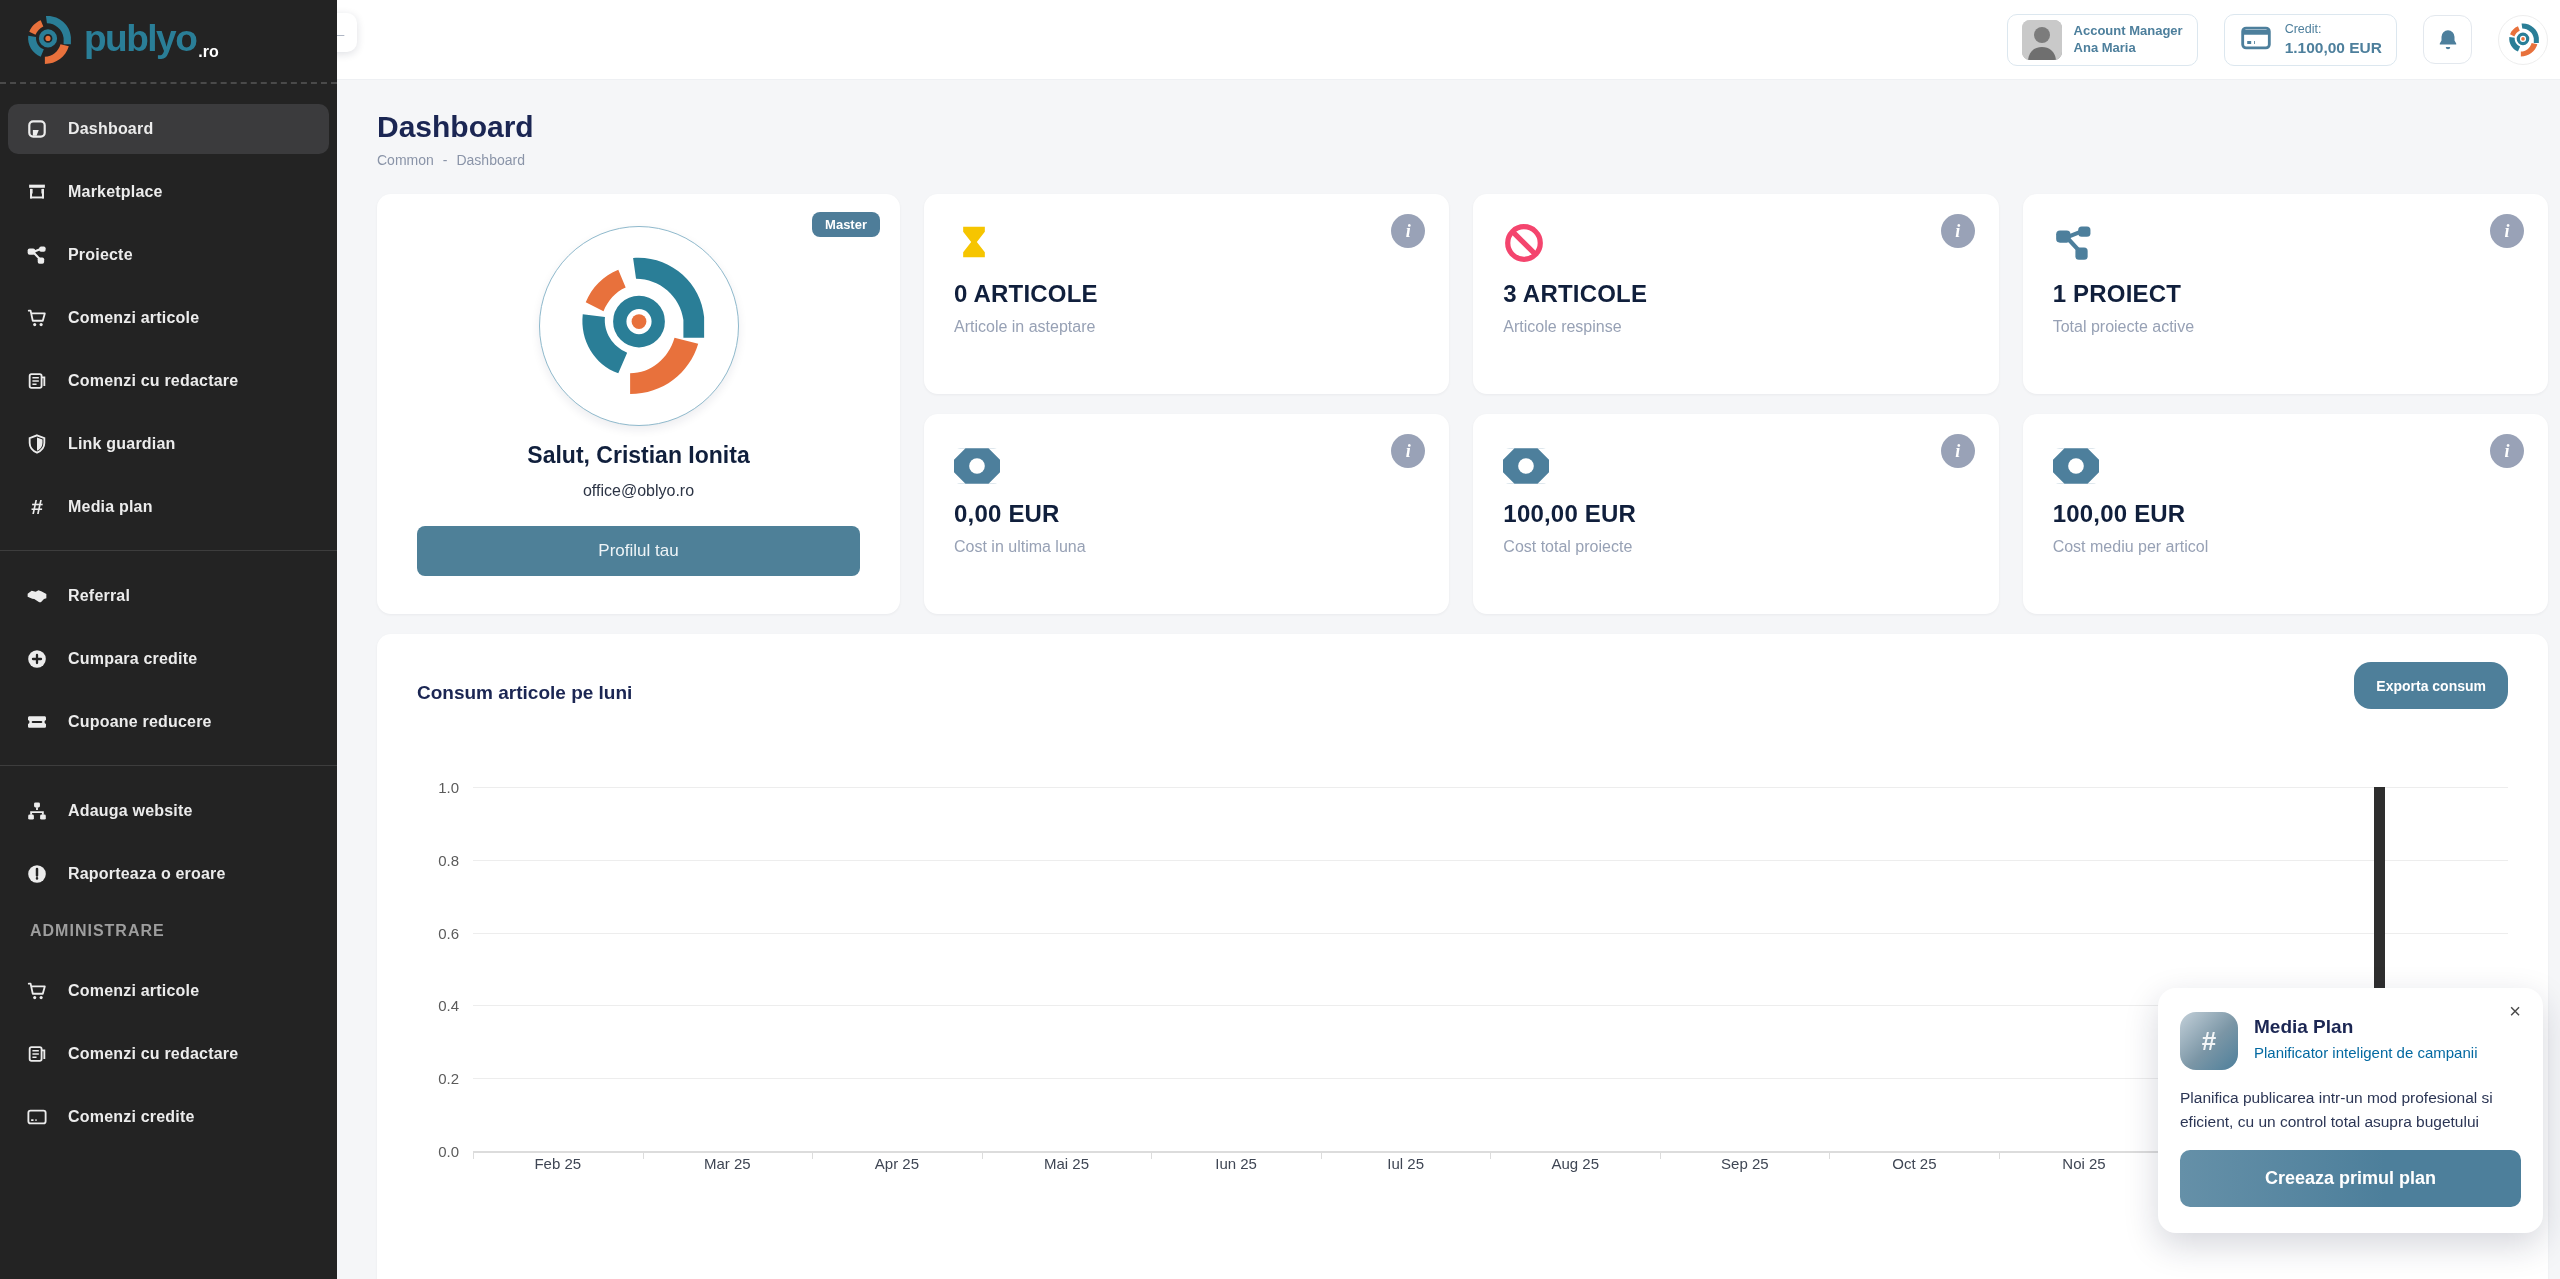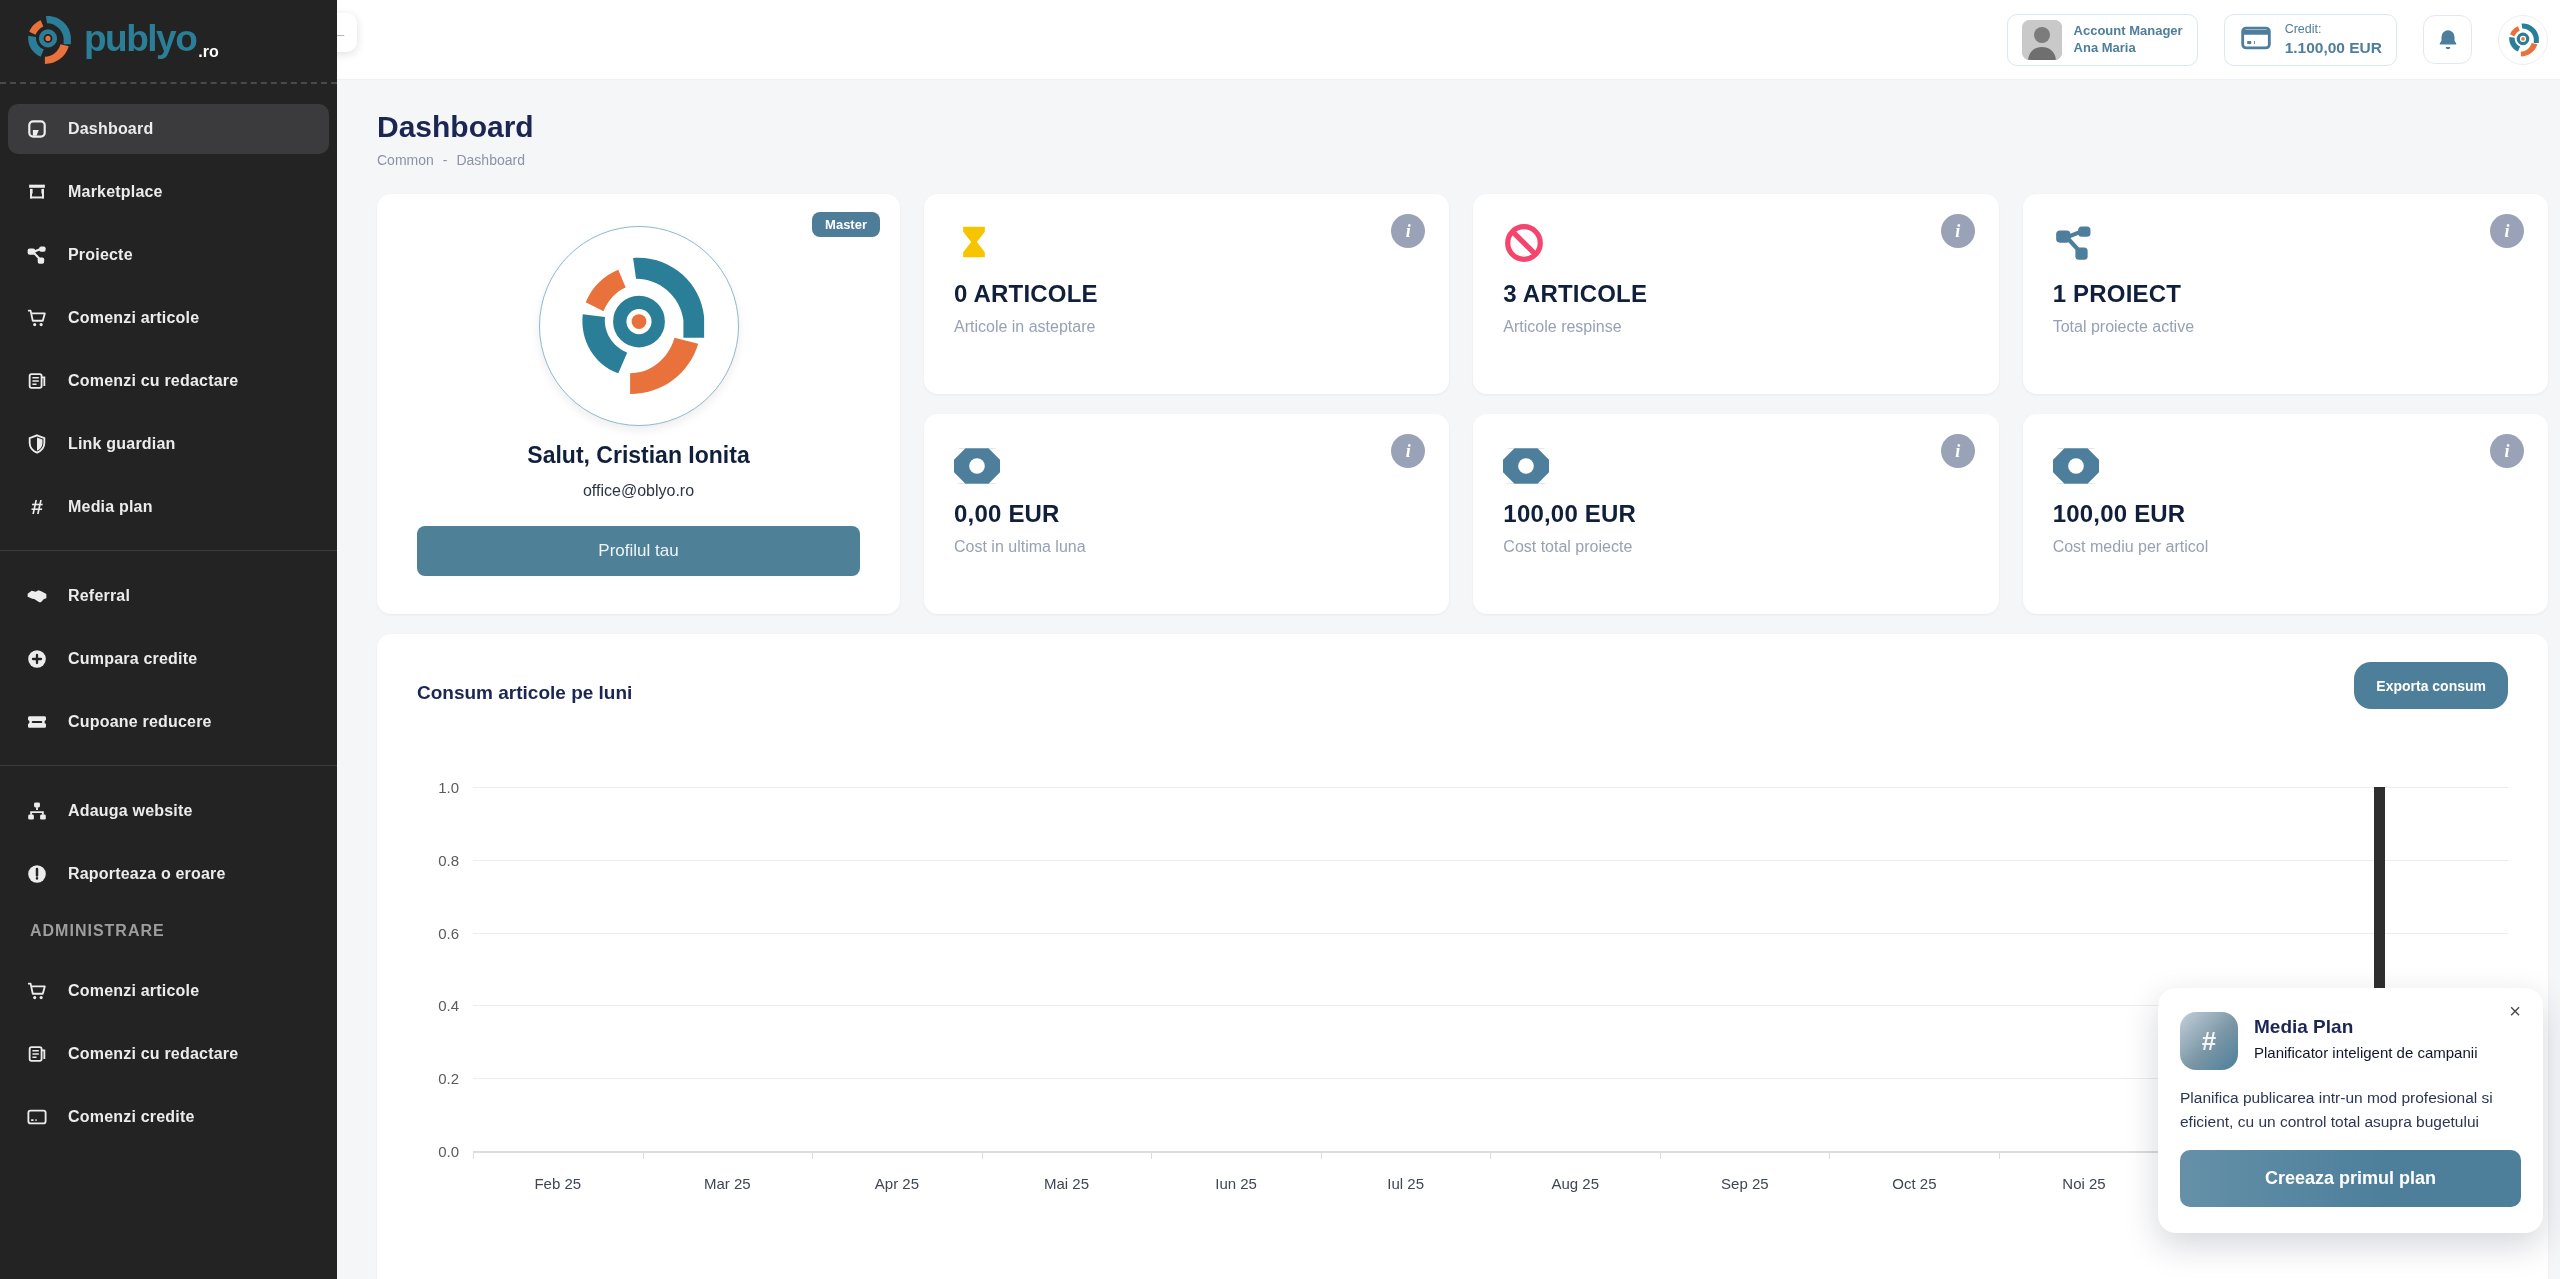--- a/index.html
+++ b/index.html
@@ -72,32 +72,32 @@
                 font-size:14px; font-weight:bold; font-family:"Liberation Sans",sans-serif; cursor:pointer; }
   .plot-wrap { margin-left:56px; margin-top:78px; position:relative; }
   .plot { position:relative; height:366px; border-bottom:2px solid #dcdcdc; }
   .gridline { position:absolute; left:0; right:0; height:1px; background:#ededed; }
   .ylab { position:absolute; left:-56px; width:42px; text-align:right; transform:translateY(-50%);
           font-size:15px; color:#5b5b5b; }
   .dark-bar { position:absolute; top:0; bottom:0; width:11px; background:#2e2e2e; z-index:1; }
   .ticks { position:absolute; top:100%; left:0; right:0; display:flex; height:8px; }
   .ticks div { flex:1; border-left:1px solid #dcdcdc; }
   .ticks { border-right:1px solid #dcdcdc; }
-  .months { display:flex; margin-top:22px; }
+  .months { display:flex; margin-top:2px; }
   .months div { flex:1; text-align:center; font-size:15px; color:#3f4654; }
   
   .popup { position:absolute; left:2158px; top:988px; width:385px; height:245px; background:#fff; border-radius:18px;
            box-shadow:0 12px 34px rgba(20,30,60,.18); z-index:50; padding:24px 22px; }
   .pp-head { display:flex; gap:16px; }
   .pp-icon { width:58px; height:58px; border-radius:16px; flex:0 0 auto;
              background:linear-gradient(135deg,#c3d0d9 0%,#7b96a6 55%,#4d7f9b 100%);
              display:flex; align-items:center; justify-content:center; color:rgba(255,255,255,.9);
              font-size:26px; font-weight:bold; }
   .pp-title { font-size:19px; font-weight:800; color:#1b2653; margin-top:4px; }
-  .pp-sub { font-size:15px; color:#0f172a; margin-top:6px; }
+  .pp-sub { font-size:15px; color:#0369a1; margin-top:6px; }
   .pp-body { font-size:15.5px; color:#2c3655; line-height:1.55; margin-top:16px; }
   .pp-btn { width:100%; height:57px; margin-top:16px; border:none; border-radius:10px; color:#fff;
             background:linear-gradient(90deg,#6590a8 0%,#4d7f9b 60%); font-size:18px; font-weight:bold;
             font-family:"Liberation Sans",sans-serif; cursor:pointer; }
   .pp-close { position:absolute; top:12px; right:16px; background:none; border:none; font-size:20px; color:#4a4a4a; cursor:pointer; line-height:1; }
 </style>
 </head>
 <body>
 
 <svg width="0" height="0" style="position:absolute">

